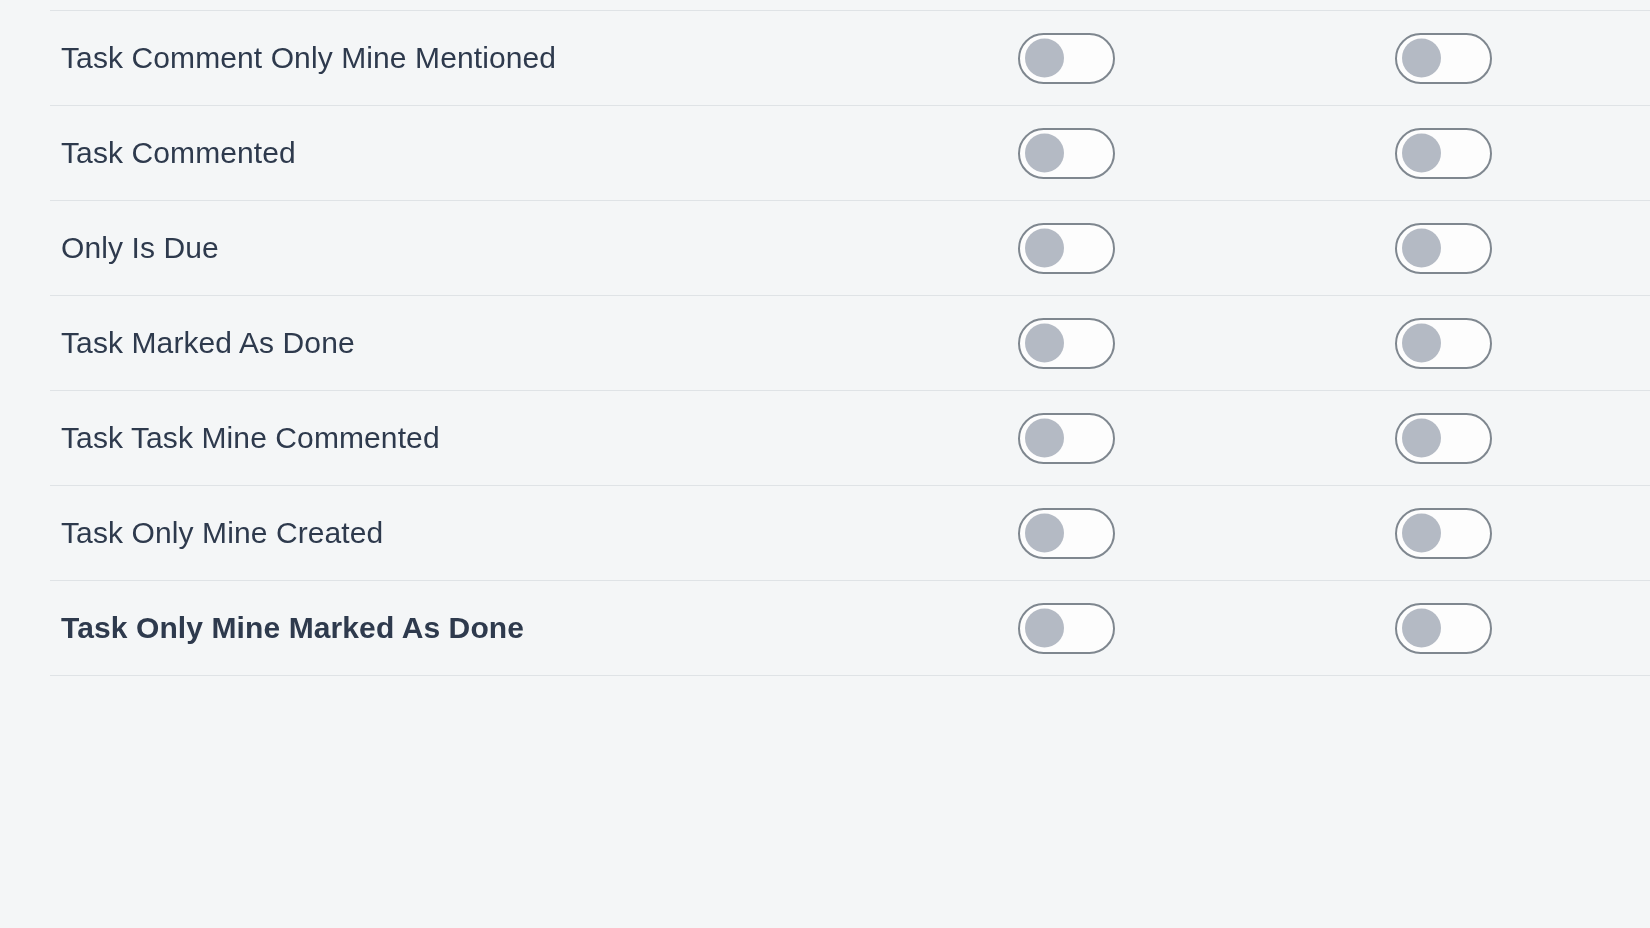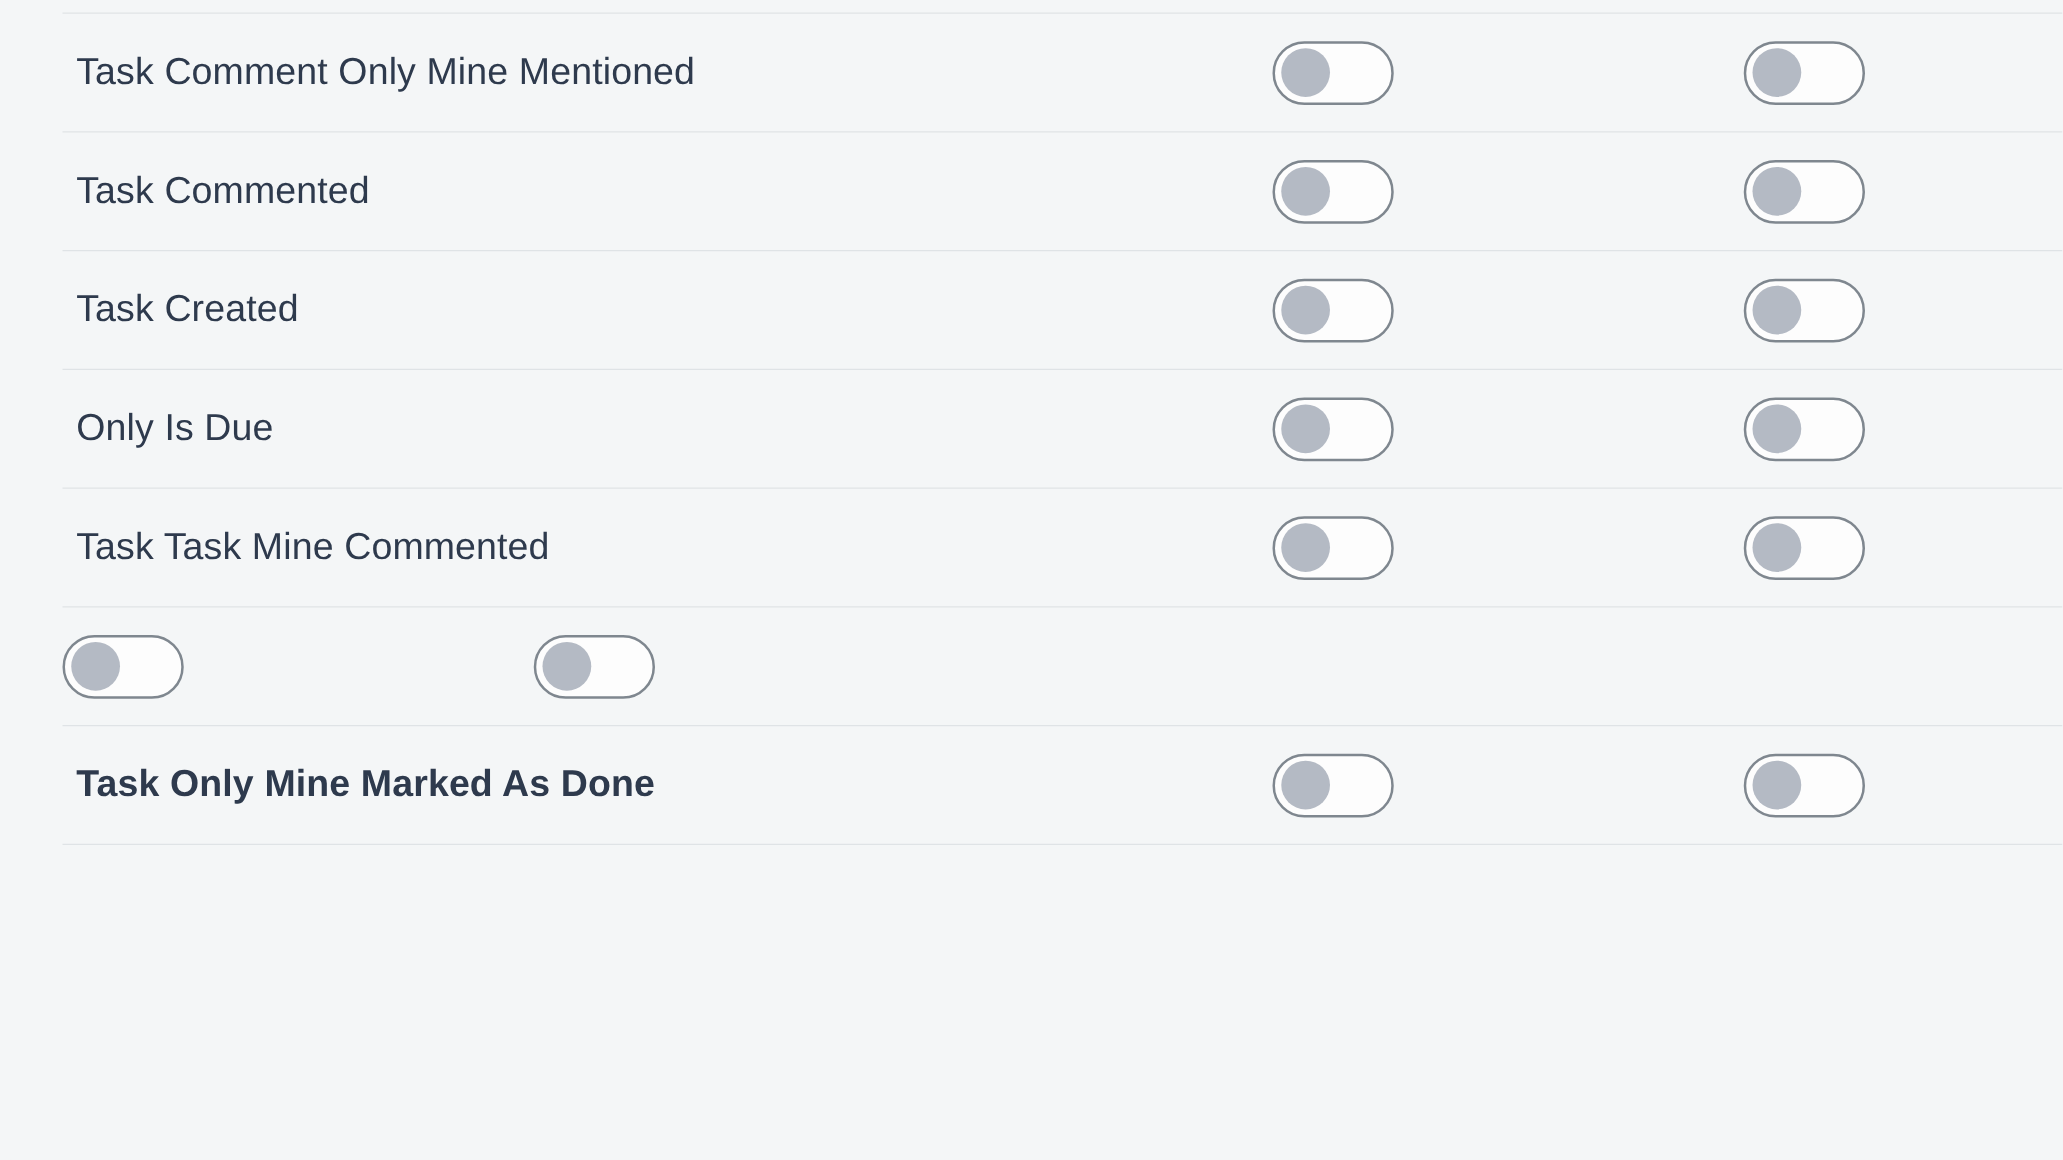--- a/index.html
+++ b/index.html
@@ -144,64 +144,65 @@
           <span class="knob"></span>
         </div>
       </div>
       <div class="toggle-cell col-2">
         <div class="switch" role="switch" aria-checked="false">
           <span class="knob"></span>
         </div>
       </div>
     </div>
 
-    <div class="settings-row">
-      <div class="row-label">Task Created</div>
-      <div class="toggle-cell col-1">
-        <div class="switch" role="switch" aria-checked="false">
-          <span class="knob"></span>
-        </div>
-      </div>
-      <div class="toggle-cell col-2">
-        <div class="switch" role="switch" aria-checked="false">
-          <span class="knob"></span>
-        </div>
-      </div>
-    </div>
 
     <div class="settings-row">
       <div class="row-label">Only Is Due</div>
       <div class="toggle-cell col-1">
         <div class="switch" role="switch" aria-checked="false">
           <span class="knob"></span>
         </div>
       </div>
       <div class="toggle-cell col-2">
         <div class="switch" role="switch" aria-checked="false">
           <span class="knob"></span>
         </div>
       </div>
     </div>
 
+    <div class="settings-row">
+      <div class="row-label">Task Marked As Done</div>
+      <div class="toggle-cell col-1">
+        <div class="switch" role="switch" aria-checked="false">
+          <span class="knob"></span>
+        </div>
+      </div>
+      <div class="toggle-cell col-2">
+        <div class="switch" role="switch" aria-checked="false">
+          <span class="knob"></span>
+        </div>
+      </div>
+    </div>
 
     <div class="settings-row">
       <div class="row-label">Task Task Mine Commented</div>
       <div class="toggle-cell col-1">
         <div class="switch" role="switch" aria-checked="false">
           <span class="knob"></span>
         </div>
       </div>
       <div class="toggle-cell col-2">
         <div class="switch" role="switch" aria-checked="false">
           <span class="knob"></span>
         </div>
       </div>
     </div>
 
     <div class="settings-row">
+      <div class="row-label">Task Only Mine Created</div>
       <div class="toggle-cell col-1">
         <div class="switch" role="switch" aria-checked="false">
           <span class="knob"></span>
         </div>
       </div>
       <div class="toggle-cell col-2">
         <div class="switch" role="switch" aria-checked="false">
           <span class="knob"></span>
         </div>
       </div>

